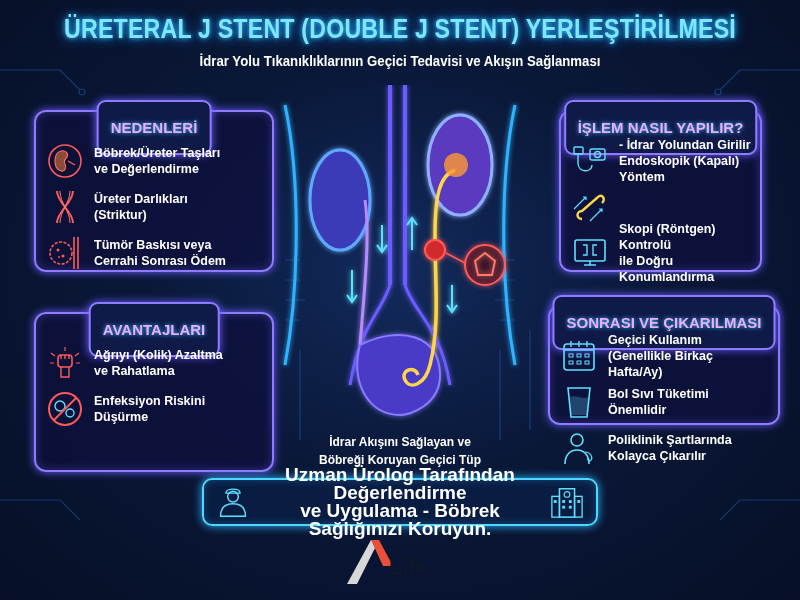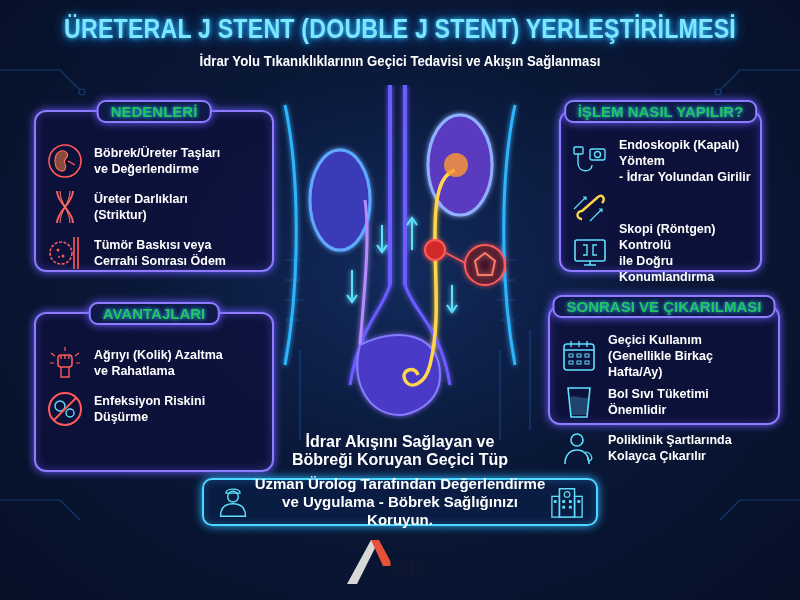--- a/index.html
+++ b/index.html
@@ -25,39 +25,39 @@
   }
   .panel {
     position: absolute; border: 2px solid #8f7bff; border-radius: 12px;
     box-shadow: 0 0 8px #6a5cff, inset 0 0 10px rgba(120,100,255,0.35);
     background: rgba(14, 16, 60, 0.75);
   }
   .panel-title {
     position: absolute; top: -12px; left: 50%; transform: translateX(-50%);
     border: 2px solid #8f7bff; border-radius: 9px;
     background: #0f1a48; box-shadow: 0 0 8px #6a5cff;
-    padding: 1px 12px; font-size: 15px; font-weight: bold; color: #22c55e;
+    padding: 17px 12px; font-size: 15px; font-weight: bold; color: #f0abfc;
     white-space: nowrap; text-shadow: 0 0 4px #2fc4ff;
   }
   .items { position: absolute; top: 26px; left: 10px; right: 8px; }
   .item { display: flex; align-items: center; height: 46px; }
   .icon { width: 38px; height: 38px; flex: 0 0 38px; margin-right: 10px; display: flex; align-items: center; justify-content: center; }
   .item-text { font-size: 12.5px; line-height: 16px; font-weight: bold; color: #fff; }
   .center-caption {
     position: absolute; left: 290px; width: 220px; top: 433px;
-    text-align: center; font-size: 16px; font-weight: bold; line-height: 18px;
+    text-align: center; font-size: 12px; font-weight: bold; line-height: 18px;
   }
   .banner {
     position: absolute; left: 202px; top: 478px; width: 396px; height: 48px;
     border: 2px solid #4fd8ff; border-radius: 10px;
     box-shadow: 0 0 10px #2fb4ff, inset 0 0 8px rgba(47,180,255,0.3);
     background: rgba(10, 30, 70, 0.8);
     display: flex; align-items: center; justify-content: space-between; padding: 0 10px;
   }
-  .banner-text { text-align: center; font-size: 15px; font-weight: bold; line-height: 18px; flex: 1; }
+  .banner-text { text-align: center; font-size: 19px; font-weight: bold; line-height: 18px; flex: 1; }
   .logo { position: absolute; left: 345px; top: 532px; width: 110px; height: 54px; display: flex; align-items: flex-end; }
   .logo-text { font-size: 22px; font-weight: bold; color: #0f172a; margin-left: -6px; margin-bottom: 6px; }
   .anatomy { position: absolute; left: 280px; top: 85px; width: 240px; height: 340px; }
 </style>
 </head>
 <body>
 
 <svg class="circuit" width="800" height="600">
   <g stroke="#1e5aa8" stroke-width="1.2" fill="none" opacity="0.55">
     <path d="M0 70 H60 L80 90"></path>
@@ -126,22 +126,22 @@
     <div class="item">
       <span class="icon">
         <svg width="36" height="36" viewBox="0 0 36 36">
             <rect x="2" y="4" width="9" height="7" rx="1" fill="none" stroke="#5fe0ff" stroke-width="1.4"></rect>
             <path d="M6 11 V20 C6 30 20 30 20 22" fill="none" stroke="#5fe0ff" stroke-width="1.4"></path>
             <rect x="18" y="6" width="15" height="11" rx="2" fill="none" stroke="#5fe0ff" stroke-width="1.4"></rect>
             <circle cx="25.5" cy="11.5" r="3" fill="none" stroke="#5fe0ff" stroke-width="1.4"></circle>
           </svg>
       </span>
       <div class="item-text">
+          <div>- İdrar Yolundan Girilir</div>
           <div>Endoskopik (Kapalı) Yöntem</div>
-          <div>- İdrar Yolundan Girilir</div>
         </div>
     </div>
     <div class="item">
       <span class="icon">
         <svg width="36" height="36" viewBox="0 0 36 36">
             <path d="M10 30 C4 30 4 22 10 22 L26 8 C30 4 34 10 30 14" fill="none" stroke="#ffd54a" stroke-width="2.4"></path>
             <path d="M2 20 L14 8 M11 8 H14 V11" fill="none" stroke="#5fe0ff" stroke-width="1.2"></path>
             <path d="M18 32 L30 20 M27 20 H30 V23" fill="none" stroke="#5fe0ff" stroke-width="1.2"></path>
           </svg>
       </span>

